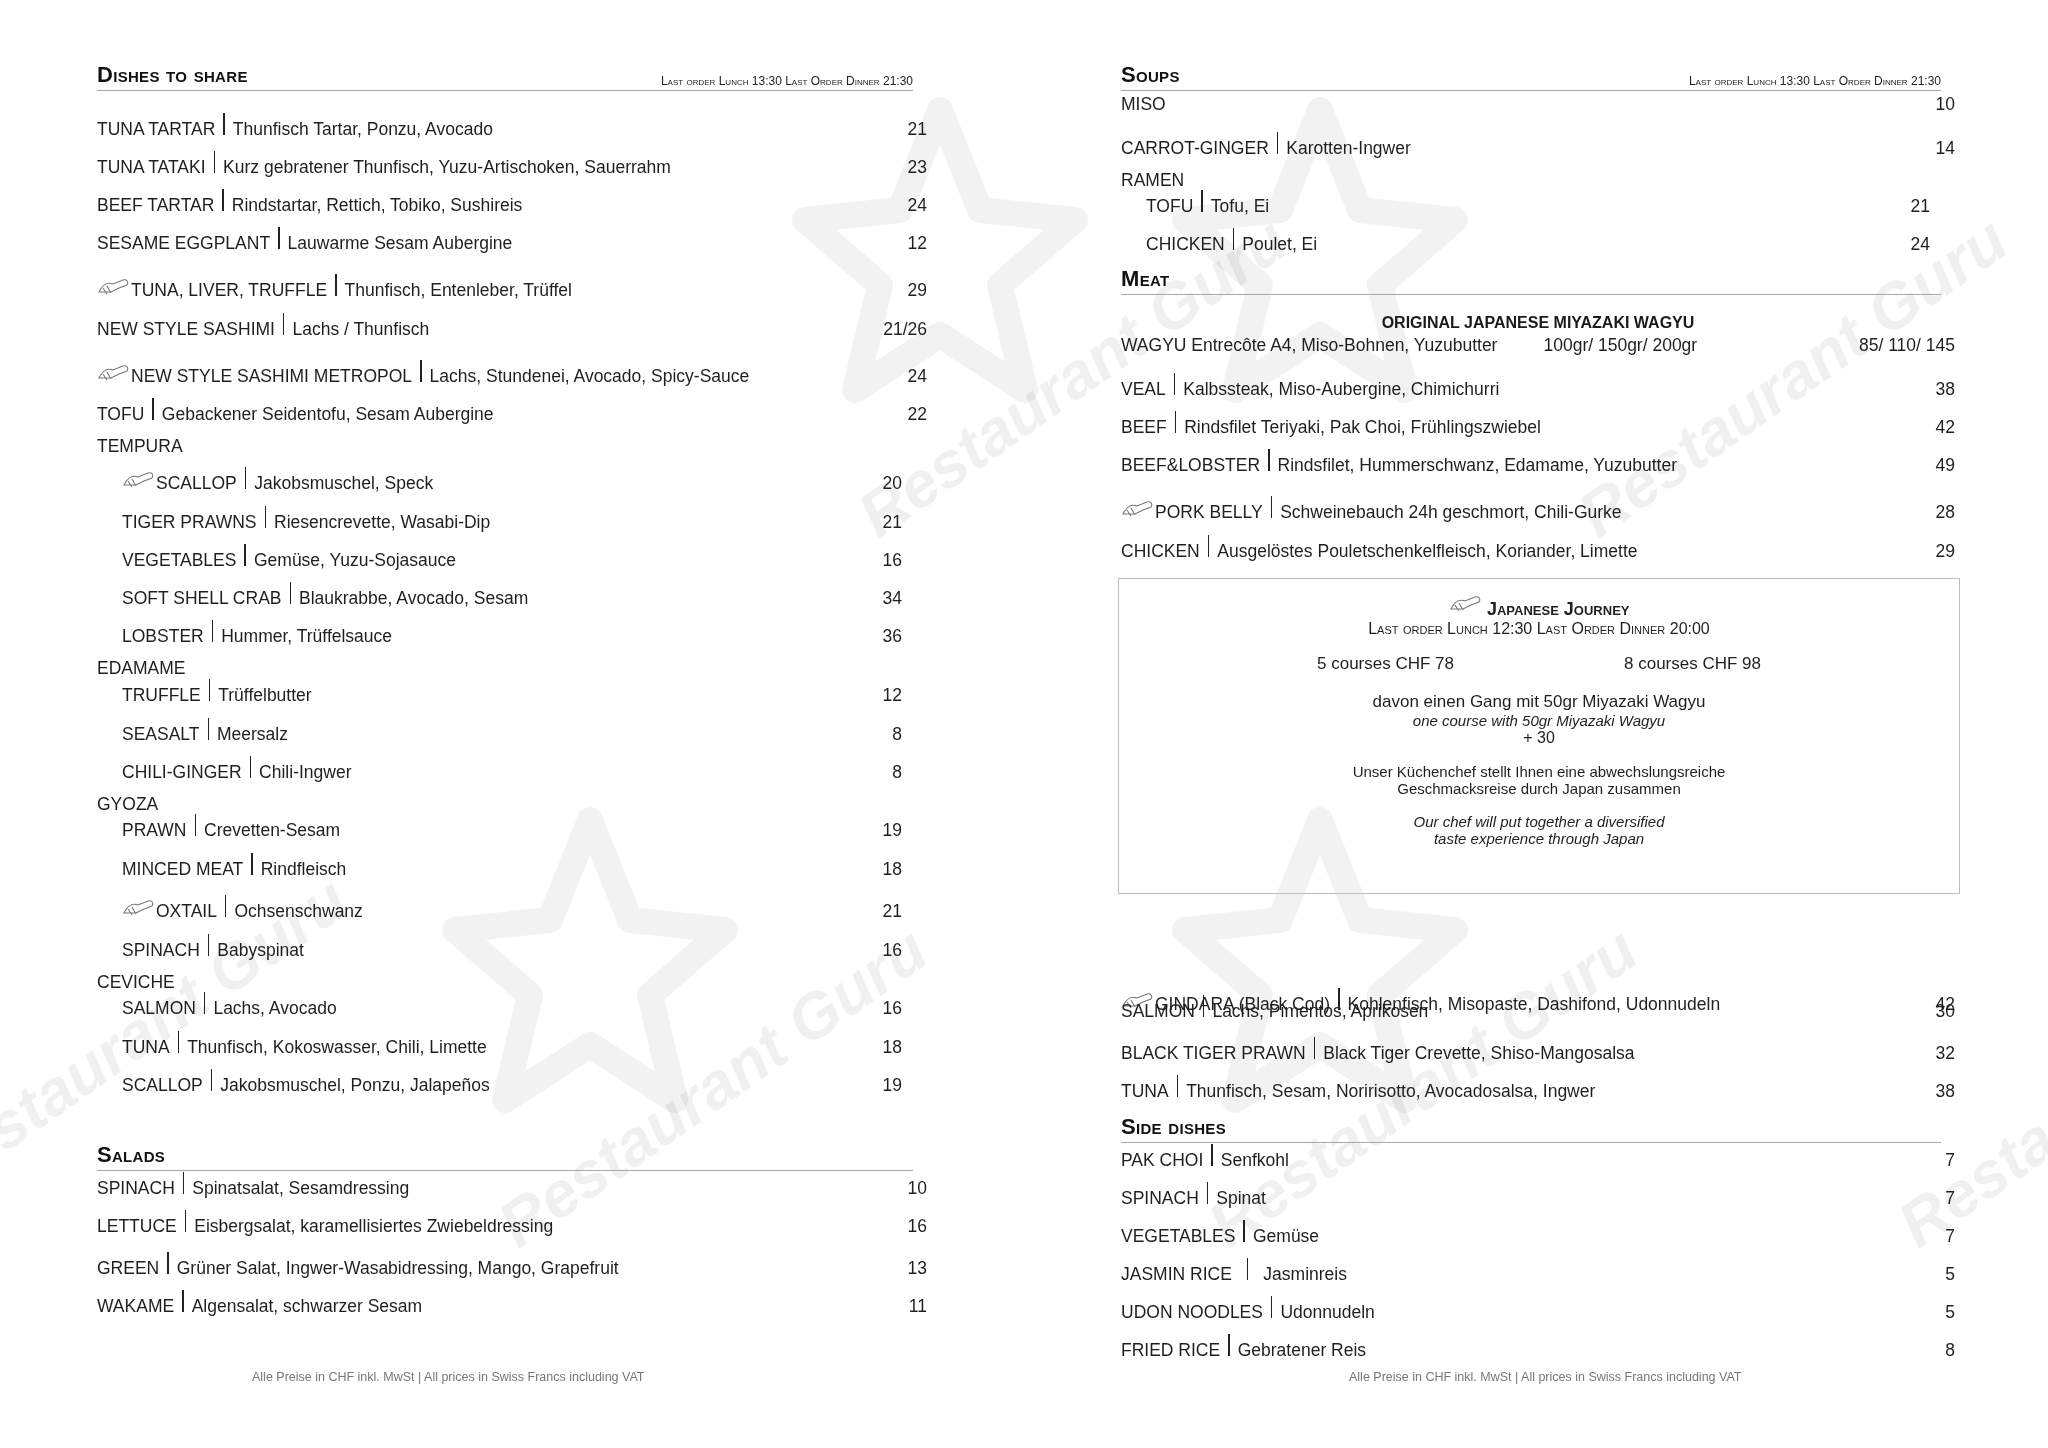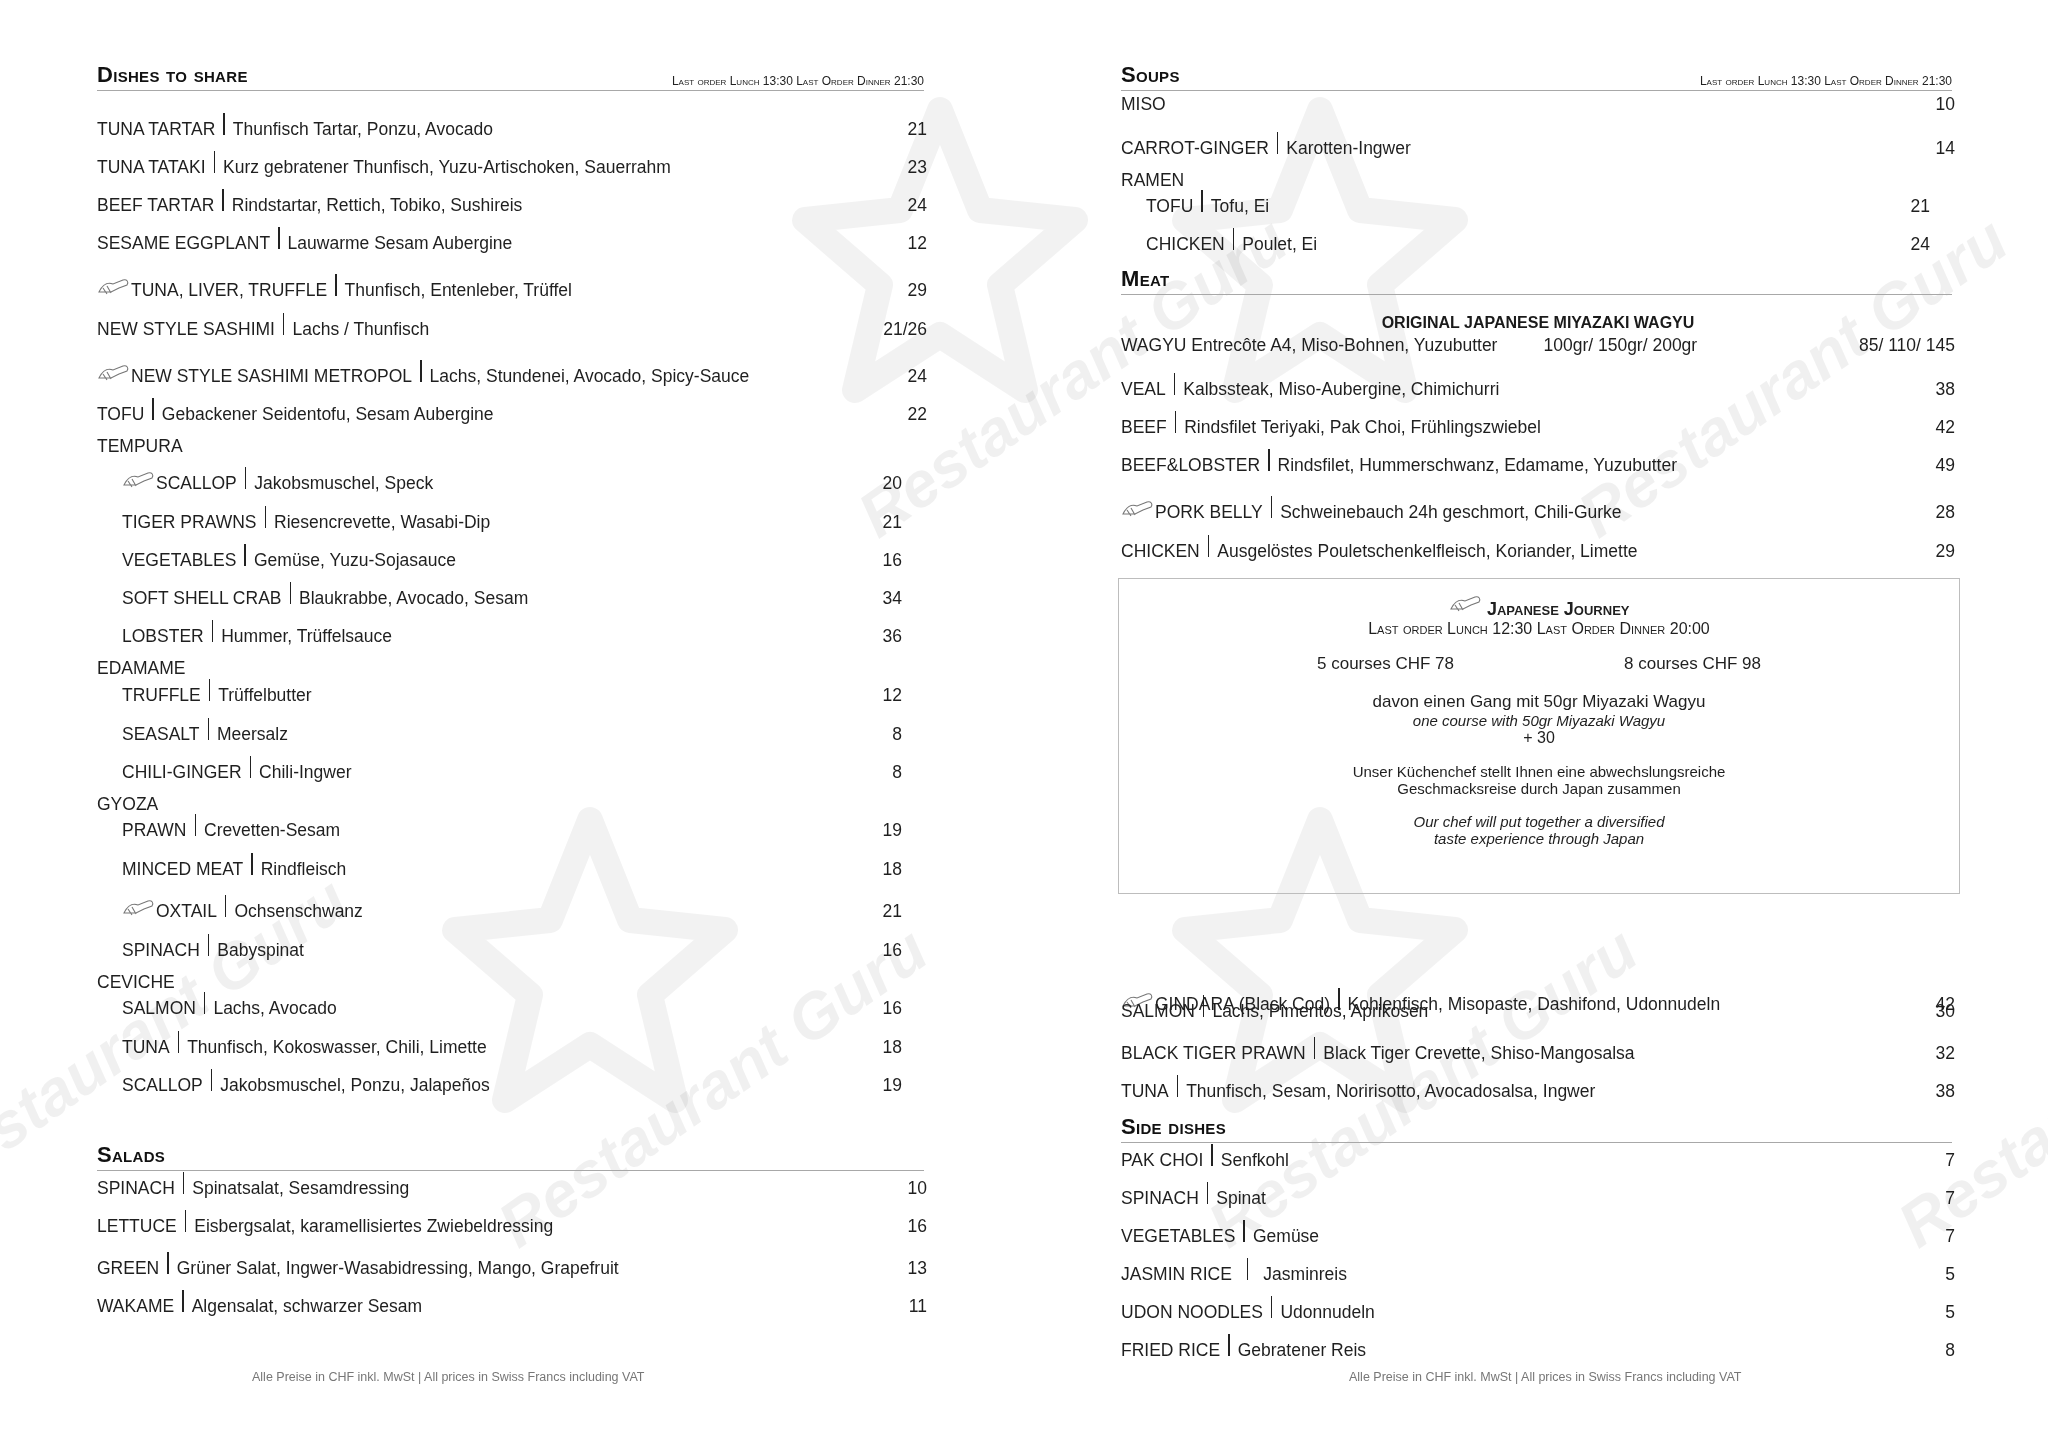--- a/index.html
+++ b/index.html
@@ -2,21 +2,21 @@
 <html><head>
 <meta charset="utf-8">
 <style>
   html, body { margin: 0; padding: 0; background: #ffffff; }
   body { width: 2048px; height: 1448px; position: relative; overflow: hidden;
          font-family: "Liberation Sans", sans-serif; color: #1a1a1a; }
   .page { position: absolute; top: 0; height: 1448px; }
   .page.left { left: 97px; width: 830px; }
   .page.right { left: 1121px; width: 834px; }
   .sec-head { display: flex; align-items: flex-end; justify-content: space-between;
-              border-bottom: 1.5px solid #a8a8a8; padding-bottom: 2px; position: absolute; left: 0; right: 3px; }
+              border-bottom: 1.5px solid #a8a8a8; padding-bottom: 2px; position: absolute; left: 0; right: 14px; }
   .sec-title { font-weight: bold; font-size: 22px; font-variant: small-caps; letter-spacing: 0.3px; color: #111; }
   .sec-hours { font-size: 12px; font-variant: small-caps; color: #222; }
   .row { position: absolute; left: 0; right: 0; display: flex; align-items: baseline;
          font-size: 17.5px; color: #1f1f1f; height: 24px; }
   .row.indent { left: 25px; }
   .row .name { white-space: nowrap; }
   .row .sep { display: inline-block; width: 1.5px; height: 22px; background: #222; margin: 0 8px; vertical-align: -4px; }
   .row .desc { white-space: nowrap; }
   .row .price { margin-left: auto; text-align: right; white-space: nowrap; }
   .row.indent .price { margin-right: 0; }

